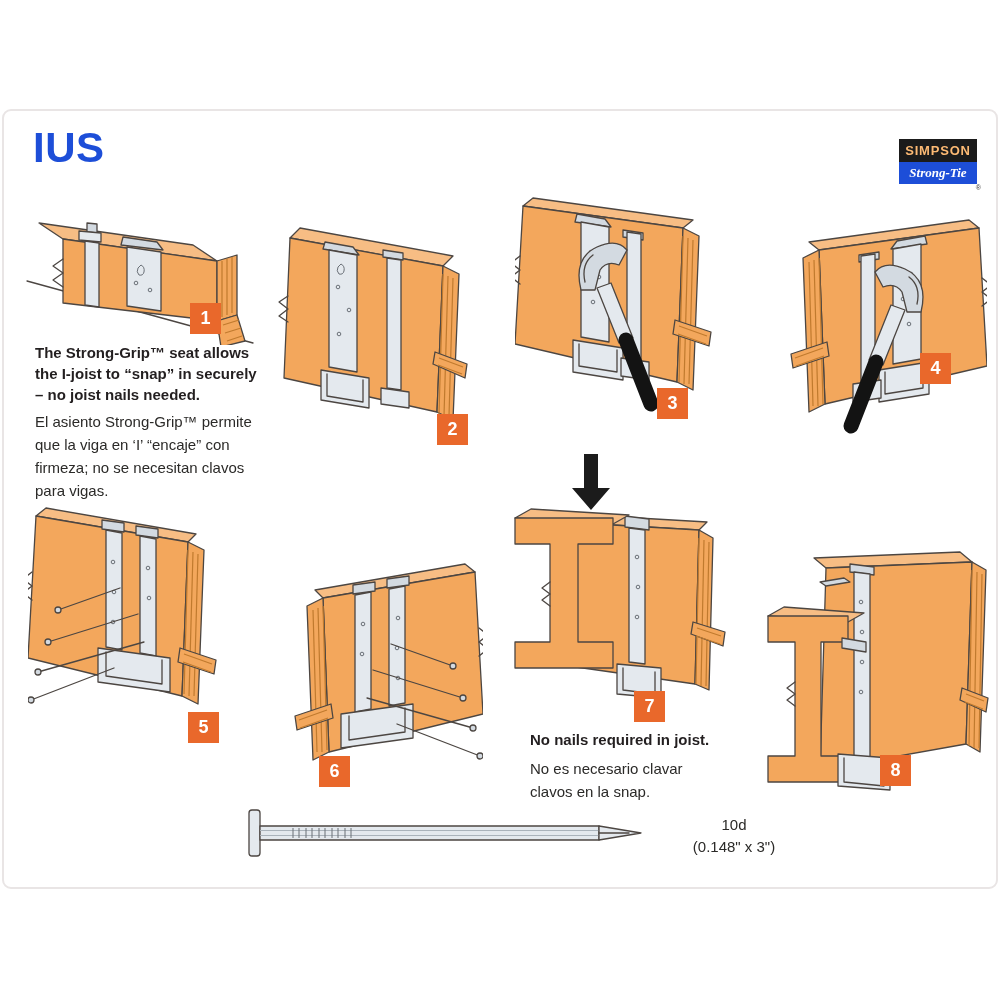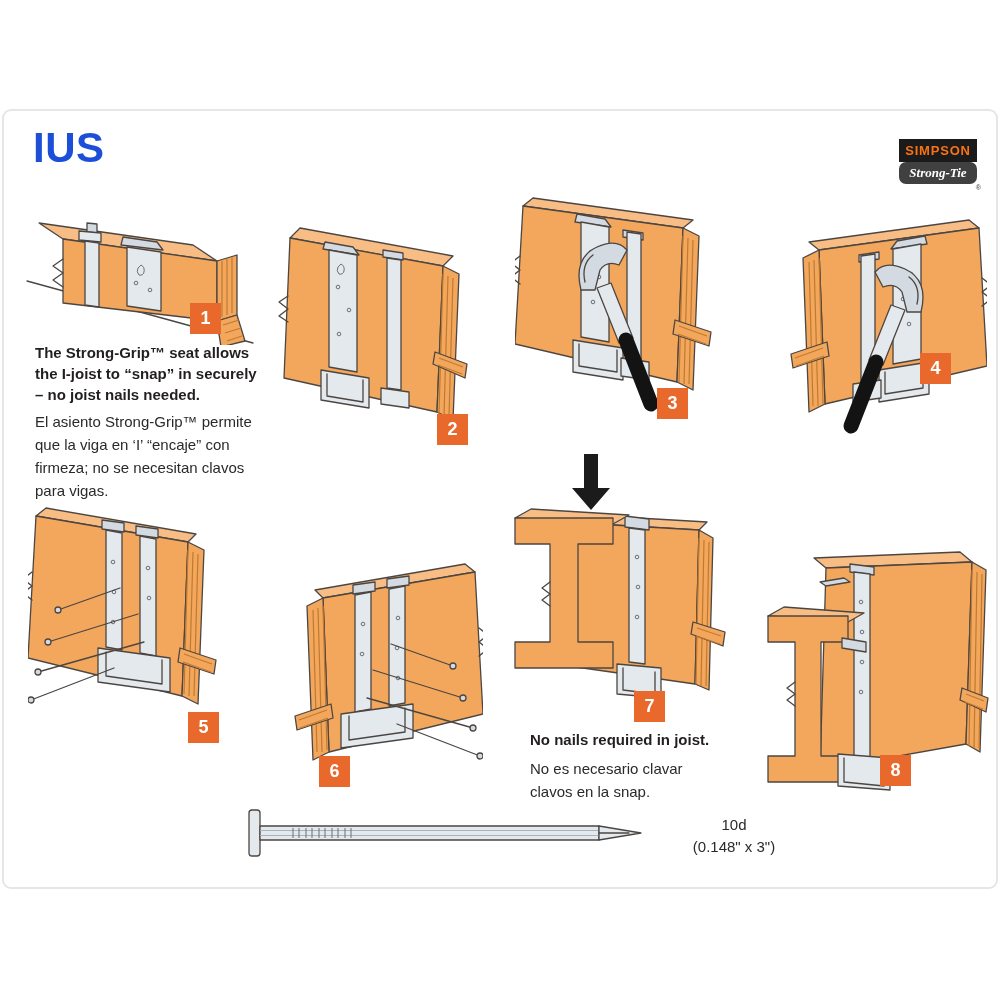--- a/index.html
+++ b/index.html
@@ -1,21 +1,21 @@
 <!DOCTYPE html>
 <html><head>
 <meta charset="utf-8">
 <style>
   html,body{margin:0;padding:0;background:#ffffff;}
   body{width:1000px;height:1000px;position:relative;font-family:"Liberation Sans","DejaVu Sans",sans-serif;color:#231f20;overflow:hidden;}
   .card{position:absolute;left:2px;top:109px;width:992px;height:776px;border:2px solid #e9e5e5;border-radius:9px;background:#ffffff;}
   .title{position:absolute;left:33px;top:124px;font-size:42px;font-weight:700;letter-spacing:.5px;color:#1d4ed8;}
   .logo{position:absolute;left:899px;top:139px;width:78px;}
-  .logo-top{background:#1b1b1b;color:#f97316;height:23px;display:flex;align-items:center;justify-content:center;font-size:13px;font-weight:700;letter-spacing:.8px;}
-  .logo-bottom{background:#404040;color:#fff;height:22px;display:flex;align-items:center;justify-content:center;font-family:"Liberation Serif","DejaVu Serif",serif;font-size:13px;font-weight:700;font-style:italic;border-radius:7px;}
+  .logo-top{background:#1b1b1b;color:#fdba74;height:23px;display:flex;align-items:center;justify-content:center;font-size:13px;font-weight:700;letter-spacing:.8px;}
+  .logo-bottom{background:#1d4ed8;color:#fff;height:22px;display:flex;align-items:center;justify-content:center;font-family:"Liberation Serif","DejaVu Serif",serif;font-size:13px;font-weight:700;font-style:italic;}
   .logo-reg{position:absolute;right:-4px;bottom:-7px;font-size:7px;color:#3a3a3a;}
   .p{position:absolute;}
   .badge{position:absolute;width:31px;height:31px;background:#e9682b;color:#ffffff;font-size:18px;font-weight:700;display:flex;align-items:center;justify-content:center;}
   .cap-en{position:absolute;font-size:15px;font-weight:700;line-height:21px;color:#231f20;}
   .cap-es{position:absolute;font-size:15px;font-weight:400;line-height:23px;color:#2b2a28;}
   .nail-label{position:absolute;left:664px;top:814px;width:140px;text-align:center;font-size:15px;line-height:22px;color:#2b2a28;}
   
   .o{stroke:#4c4642;stroke-width:1.3;stroke-linejoin:round;stroke-linecap:round;}
   .wood{fill:#f3a75c;}
   .woodtop{fill:#f7bd84;}

